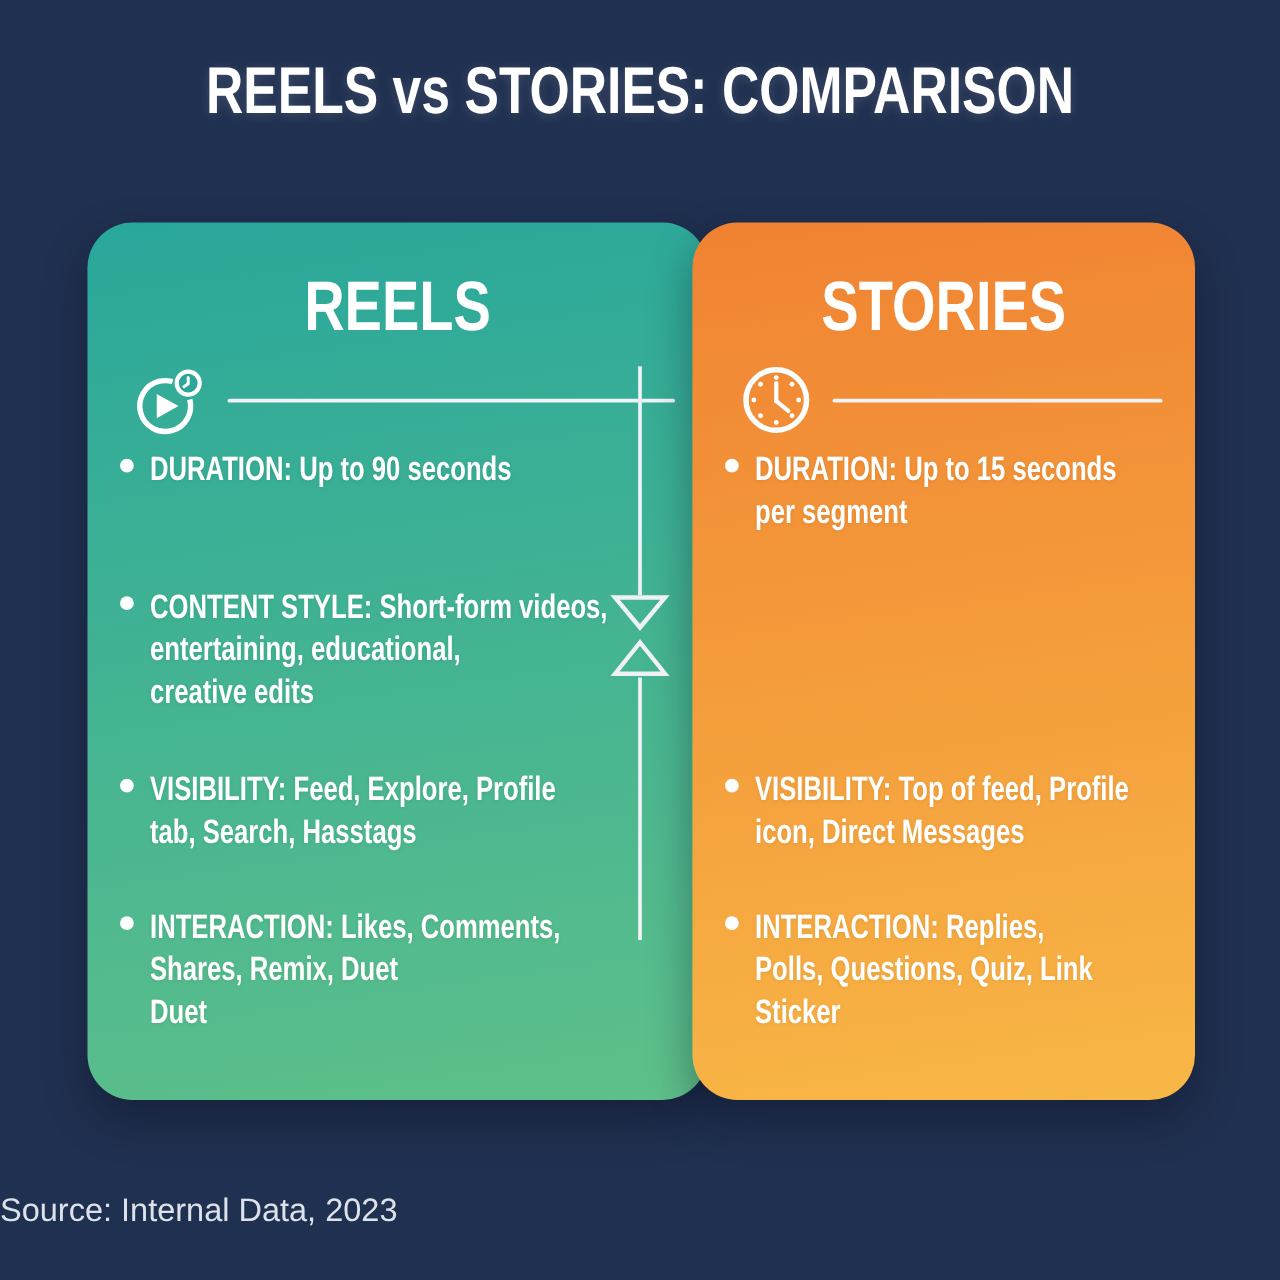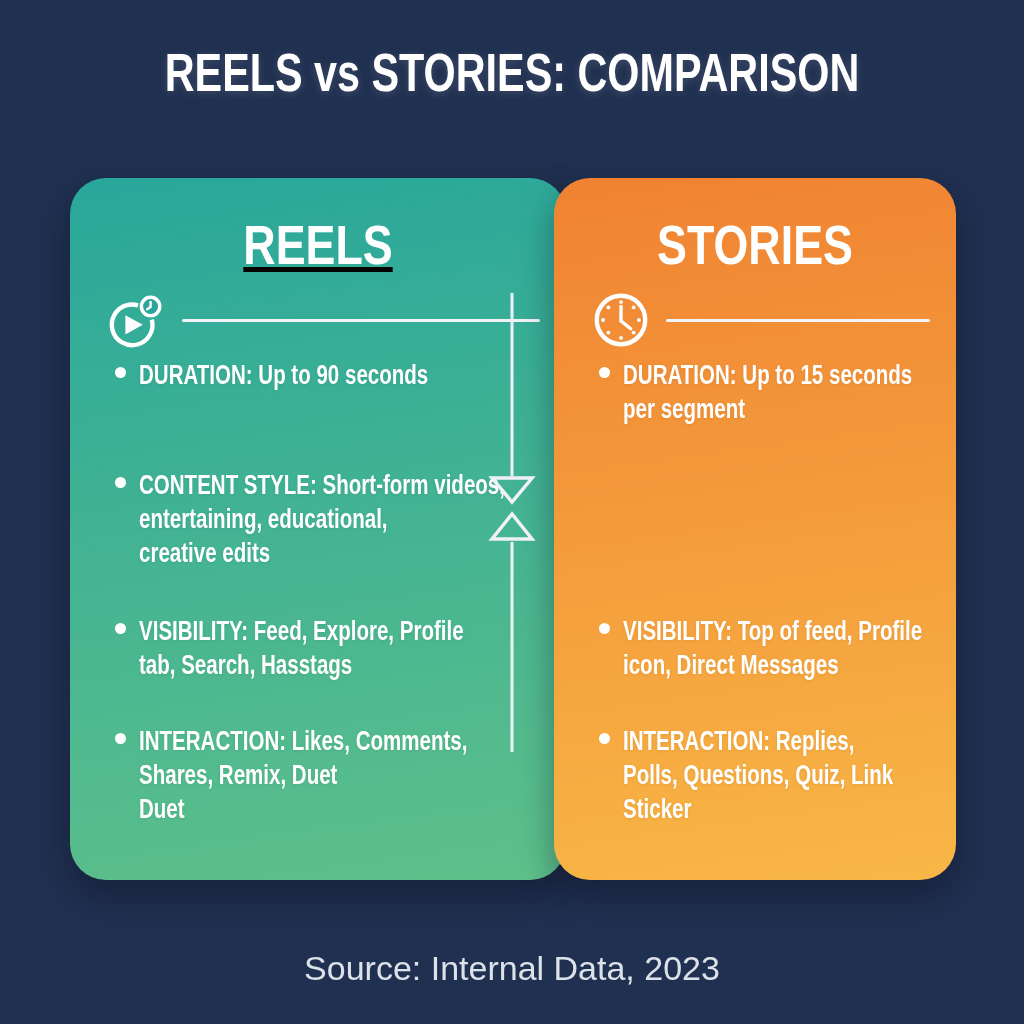--- a/index.html
+++ b/index.html
@@ -12,44 +12,44 @@
     position:absolute; top:44px; left:0; width:1024px; text-align:center;
     color:#ffffff; font-size:53px; font-weight:bold; line-height:58px;
     transform:scaleX(0.78);
     text-shadow:0 2px 10px rgba(255,255,255,0.15);
     white-space:nowrap;
   }
   .card {
     position:absolute; top:178px; height:702px; border-radius:36px;
     box-shadow:0 16px 34px rgba(8,14,28,0.38);
   }
-  .card.reels   { left:70px;  width:496px; background:linear-gradient(172deg,#29a79b 0%,#5ec08a 100%);text-decoration:underline; }
+  .card.reels   { left:70px;  width:496px; background:linear-gradient(172deg,#29a79b 0%,#5ec08a 100%); }
   .card.stories { left:554px; width:402px; background:linear-gradient(172deg,#f08232 0%,#f8b746 100%); }
   .card-title {
     margin-top:36px; text-align:center; color:#ffffff;
     font-size:56px; font-weight:bold; line-height:62px;
     transform:scaleX(0.8); white-space:nowrap;
   }
   .icon-row { display:flex; align-items:center; margin:12px 26px 0 36px; height:64px; }
   .icon-row svg { width:62px; height:62px; flex:none; display:block; }
   .rule { flex:1; height:3px; background:#f1f4f7; margin-left:14px; border-radius:2px; }
-  .bullet { position:absolute; left:0; width:100%; padding-left:50px; box-sizing:border-box;margin-left:19px; }
+  .bullet { position:absolute; left:0; width:100%; padding-left:50px; box-sizing:border-box; }
   .bullet.b1 { top:180px; } .bullet.b2 { top:290px; }
   .bullet.b3 { top:436px; } .bullet.b4 { top:546px; }
   .dot { position:absolute; left:26px; top:9px; width:11px; height:11px; border-radius:50%; background:#ffffff; }
   .b-content {
     color:#ffffff; font-size:27px; line-height:34px; font-weight:bold;
     transform:scaleX(0.76); transform-origin:left top; width:560px;
     text-shadow:0 1px 4px rgba(0,0,0,0.08);
   }
   .b-text { white-space:pre-line; }
   .connector { position:absolute; left:482px; top:290px; width:60px; height:465px; }
   .source-caption {
-    position:absolute; top:951px; left:0; width:1024px; text-align:center;
-    color:#dde2ea; font-size:34px; line-height:34px; font-weight:normal;
+    position:absolute; top:951px; left:0; width:1024px; 
+    color:#dde2ea; font-size:26px; line-height:34px; font-weight:normal;
   }
 </style>
 </head>
 <body>
 
 <div class="page-title">REELS vs STORIES: COMPARISON</div>
 
 <div class="card reels">
   <div class="card-title">REELS</div>
   <div class="icon-row">

